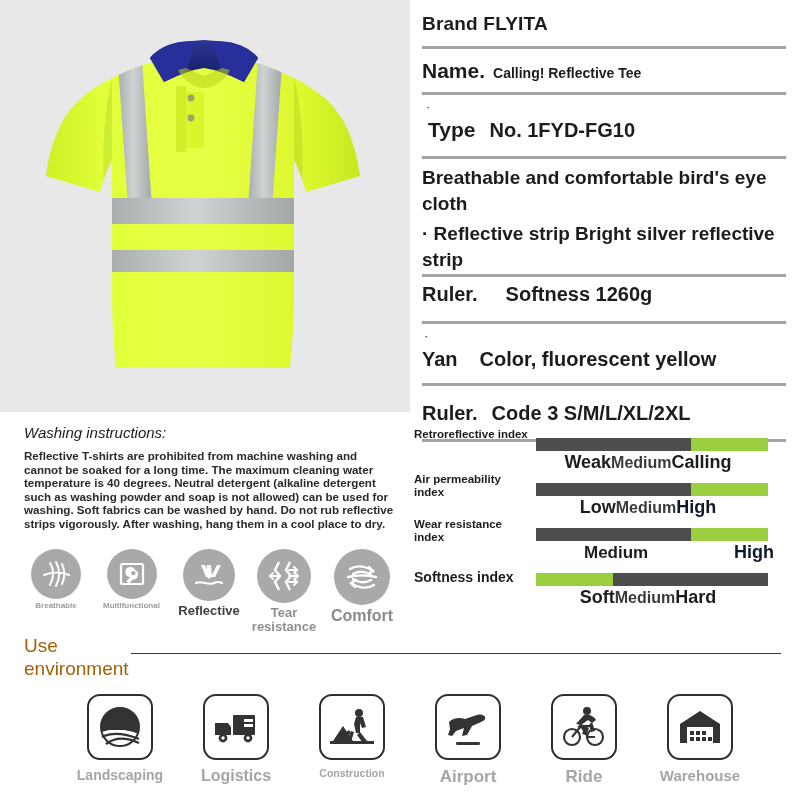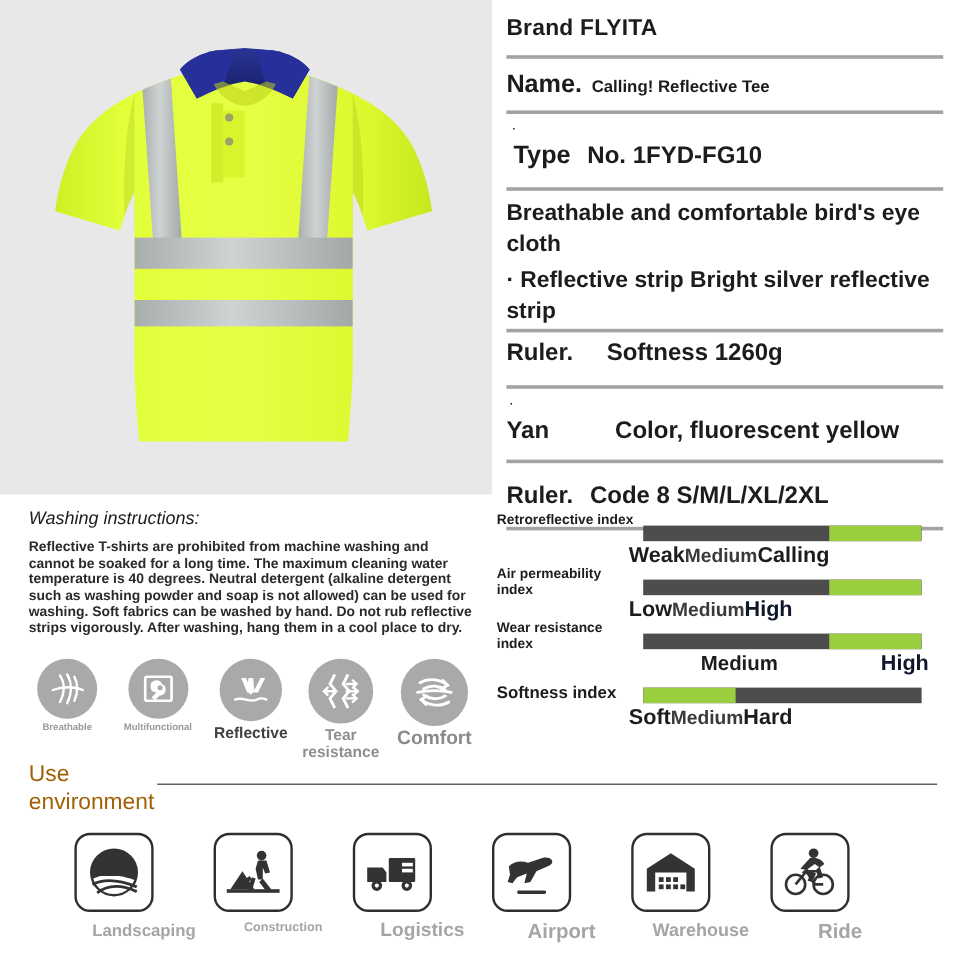--- a/index.html
+++ b/index.html
@@ -81,21 +81,21 @@
 
   #row-breathable { height: 56px; padding-top: 6px; }
   #row-breathable .spec-val { font-size: 19px; line-height: 26px; }
 
   #row-heavy { height: 47px; padding-top: 6px; }
   #row-heavy .spec-key { font-size: 20px; }
   #row-heavy .spec-val { font-size: 20px; margin-left: 28px; }
 
   #row-color { height: 62px; padding-top: 6px; flex-direction: column; align-items: flex-start; }
   #row-color .dot-line { font-size: 13px; line-height: 12px; padding-left: 2px; }
-  #row-color .color-line { display: flex; align-items: baseline; margin-top: 6px; gap: 33px; }
+  #row-color .color-line { display: flex; align-items: baseline; margin-top: 6px; }
   #row-color .spec-key { font-size: 20px; }
   #row-color .spec-val { font-size: 20px; margin-left: 22px; }
 
   #row-size { height: 56px; padding-top: 16px; }
   #row-size .spec-key { font-size: 20px; }
   #row-size .spec-val { font-size: 20px; margin-left: 14px; }
 
   
   #care-block {
     position: absolute;
@@ -189,21 +189,21 @@
   .bar-fill {
     position: absolute;
     top: 0; height: 100%;
     background: #9ace3f;
   }
   .scale {
     position: absolute;
     left: 110px; top: 24px;
     width: 248px;
     display: flex;
-    justify-content: flex-start;
+    justify-content: center;
     align-items: baseline;
   }
   .scale span { font-weight: bold; }
   .s-low   { font-size: 18px; color: #1c1c1c; }
   .s-mid   { font-size: 16px; color: #3a3a3a; font-weight: normal; }
   .s-high  { font-size: 18px; color: #1c1c1c; }
   .s-high.muted { color: #0f172a; }
   .s-mid.strongish { font-weight: bold; font-size: 17px; color: #1c1c1c; }
 
   
@@ -235,20 +235,21 @@
     position: absolute;
     left: 62px; top: 64px;
     width: 700px;
     display: flex;
     justify-content: flex-start;
   }
   .env-item {
     width: 116px;
     display: flex;
     flex-direction: column;
+    align-items: center;
   }
   .env-box {
     width: 66px; height: 66px;
     border: 2px solid #2e2e2e;
     border-radius: 13px;
     display: flex;
     align-items: center;
     justify-content: center;
     background: #ffffff;
     box-sizing: border-box;
@@ -380,21 +381,21 @@
     <div class="spec-row" id="row-color">
       <span class="dot-line">·</span>
       <span class="color-line">
         <span class="spec-key">Yan</span>
         <span class="spec-val">Color, fluorescent yellow</span>
       </span>
     </div>
 
     <div class="spec-row" id="row-size">
       <span class="spec-key">Ruler.</span>
-      <span class="spec-val">Code 8 S/M/L/XL/2XL</span>
+      <span class="spec-val">Code 3 S/M/L/XL/2XL</span>
     </div>
 
   </div>
 </div>
 
 <div id="care-block">
   <div id="care-title">Washing instructions:</div>
   <div id="care-text">Reflective T-shirts are prohibited from machine washing and cannot be soaked for a long time. The maximum cleaning water temperature is 40 degrees. Neutral detergent (alkaline detergent such as washing powder and soap is not allowed) can be used for washing. Soft fabrics can be washed by hand. Do not rub reflective strips vigorously. After washing, hang them in a cool place to dry.</div>
 </div>
 
@@ -549,85 +550,67 @@
             <polygon points="17,10 22,27 12,27"></polygon>
             <polygon points="24,7 30,27 18,27"></polygon>
             <polygon points="32,11 37,27 27,27"></polygon>
           </g>
           <circle cx="24" cy="24" r="19" fill="none" stroke="#333" stroke-width="2"></circle>
         </svg>
       </div>
       <div class="env-label">Landscaping</div>
     </div>
 
-    <div class="env-item ev-2">
-      <div class="env-box">
-        <svg width="50" height="50" viewBox="0 0 50 50">
-          <g fill="#333">
-            <circle cx="32" cy="11" r="4"></circle>
-            <path d="M29,15 L36,15 L39,25 L35,26 L33,21 L33,31 L29,31 L27,22 Z"></path>
-            <path d="M33,30 L40,39 L36,41 L30,33 Z"></path>
-            <path d="M27,30 L24,40 L20,39 L24,29 Z"></path>
-            <path d="M24,31 L14,38 L12,35 L22,28 Z"></path>
-            <polygon points="6,39 16,24 26,39"></polygon>
-            <rect x="3" y="39" width="44" height="3"></rect>
-          </g>
-        </svg>
-      </div>
-      <div class="env-label">Construction</div>
-    </div>
-
     <div class="env-item ev-1">
       <div class="env-box">
         <svg width="50" height="50" viewBox="0 0 50 50">
           <g fill="#333">
             <rect x="22" y="13" width="22" height="20" rx="1"></rect>
             <path d="M4,21 L17,21 L20,25 L20,33 L4,33 Z"></path>
             <rect x="33" y="17" width="9" height="3" fill="#fff"></rect>
             <rect x="33" y="22" width="9" height="3" fill="#fff"></rect>
             <circle cx="12" cy="36" r="4.4"></circle>
             <circle cx="37" cy="36" r="4.4"></circle>
           </g>
           <circle cx="12" cy="36" r="1.7" fill="#fff"></circle>
           <circle cx="37" cy="36" r="1.7" fill="#fff"></circle>
         </svg>
       </div>
       <div class="env-label">Logistics</div>
     </div>
 
+    <div class="env-item ev-2">
+      <div class="env-box">
+        <svg width="50" height="50" viewBox="0 0 50 50">
+          <g fill="#333">
+            <circle cx="32" cy="11" r="4"></circle>
+            <path d="M29,15 L36,15 L39,25 L35,26 L33,21 L33,31 L29,31 L27,22 Z"></path>
+            <path d="M33,30 L40,39 L36,41 L30,33 Z"></path>
+            <path d="M27,30 L24,40 L20,39 L24,29 Z"></path>
+            <path d="M24,31 L14,38 L12,35 L22,28 Z"></path>
+            <polygon points="6,39 16,24 26,39"></polygon>
+            <rect x="3" y="39" width="44" height="3"></rect>
+          </g>
+        </svg>
+      </div>
+      <div class="env-label">Construction</div>
+    </div>
+
     <div class="env-item ev-3">
       <div class="env-box">
         <svg width="50" height="50" viewBox="0 0 50 50">
           <g fill="#333">
             <path d="M6,20 C10,16 16,15 22,17 L34,13 C38,12 41,13 42,15
                      C43,17 41,19 38,20 L29,24 L24,33 L19,34 L21,26
                      L13,29 L9,34 L5,33 L7,27 Z"></path>
             <rect x="13" y="40" width="24" height="3" rx="1.2"></rect>
           </g>
         </svg>
       </div>
       <div class="env-label">Airport</div>
-    </div>
-
-    <div class="env-item ev-4">
-      <div class="env-box">
-        <svg width="50" height="50" viewBox="0 0 50 50">
-          <path d="M25,9 L45,22 L45,41 L38,41 L38,25 L12,25 L12,41 L5,41 L5,22 Z" fill="#333"></path>
-          <g fill="#333">
-            <rect x="15" y="29" width="4" height="4"></rect>
-            <rect x="21" y="29" width="4" height="4"></rect>
-            <rect x="27" y="29" width="4" height="4"></rect>
-            <rect x="15" y="35" width="4" height="4"></rect>
-            <rect x="21" y="35" width="4" height="4"></rect>
-            <rect x="27" y="35" width="4" height="4"></rect>
-            <rect x="33" y="35" width="4" height="4"></rect>
-          </g>
-        </svg>
-      </div>
-      <div class="env-label">Warehouse</div>
     </div>
 
     <div class="env-item ev-5">
       <div class="env-box">
         <svg width="50" height="50" viewBox="0 0 50 50">
           <g fill="#333">
             <circle cx="28" cy="9" r="4"></circle>
             <path d="M25,13 C30,12 35,14 37,18 L33,21 L29,18 L22,23 L17,22 Z"></path>
             <path d="M22,22 L30,26 L27,33 L23,32 L25,27 L18,25 Z"></path>
             <path d="M33,20 L36,29 L32,30 L30,23 Z"></path>
@@ -636,14 +619,32 @@
             <circle cx="13" cy="35" r="8"></circle>
             <circle cx="36" cy="35" r="8"></circle>
             <path d="M13,35 L22,24 L29,35 L36,35"></path>
             <path d="M22,24 L31,24"></path>
           </g>
         </svg>
       </div>
       <div class="env-label">Ride</div>
     </div>
 
+    <div class="env-item ev-4">
+      <div class="env-box">
+        <svg width="50" height="50" viewBox="0 0 50 50">
+          <path d="M25,9 L45,22 L45,41 L38,41 L38,25 L12,25 L12,41 L5,41 L5,22 Z" fill="#333"></path>
+          <g fill="#333">
+            <rect x="15" y="29" width="4" height="4"></rect>
+            <rect x="21" y="29" width="4" height="4"></rect>
+            <rect x="27" y="29" width="4" height="4"></rect>
+            <rect x="15" y="35" width="4" height="4"></rect>
+            <rect x="21" y="35" width="4" height="4"></rect>
+            <rect x="27" y="35" width="4" height="4"></rect>
+            <rect x="33" y="35" width="4" height="4"></rect>
+          </g>
+        </svg>
+      </div>
+      <div class="env-label">Warehouse</div>
+    </div>
+
   </div>
 </div>
 
 </body></html>

